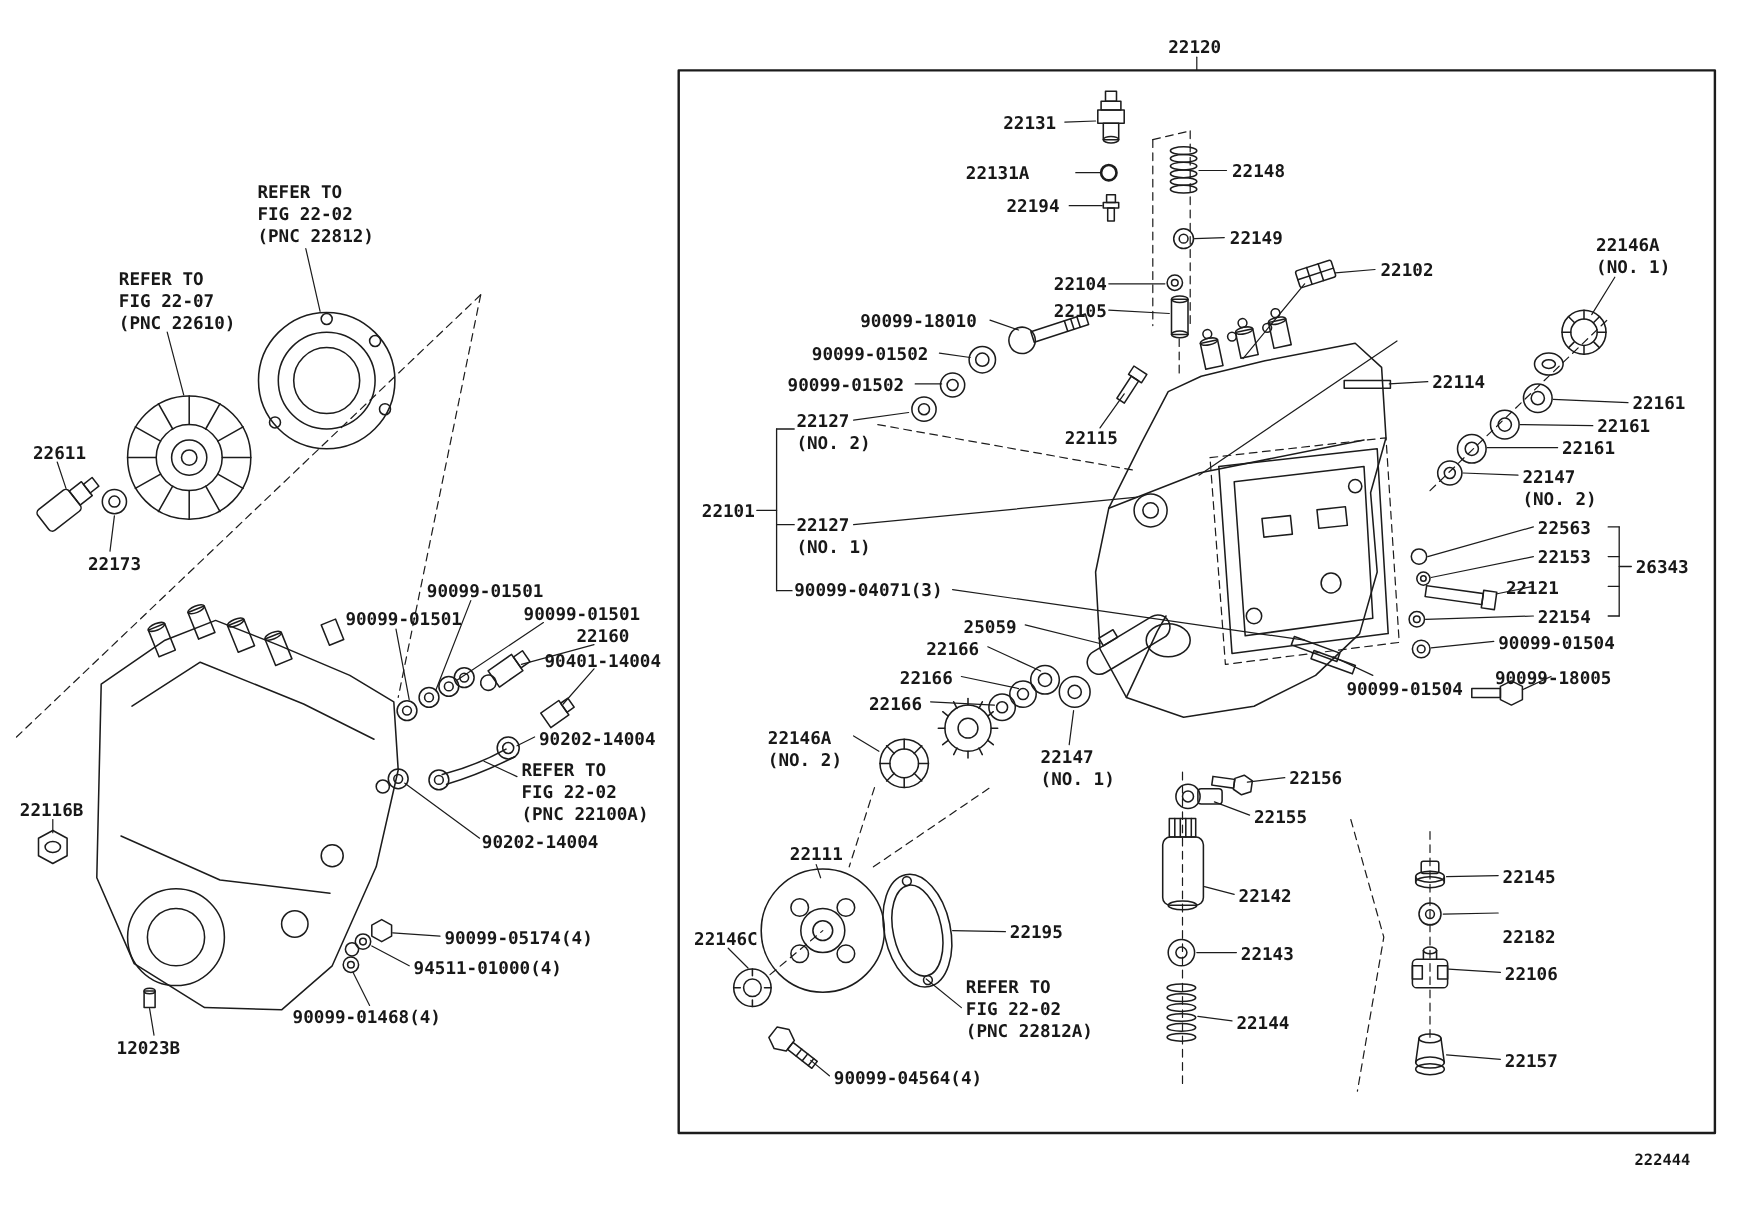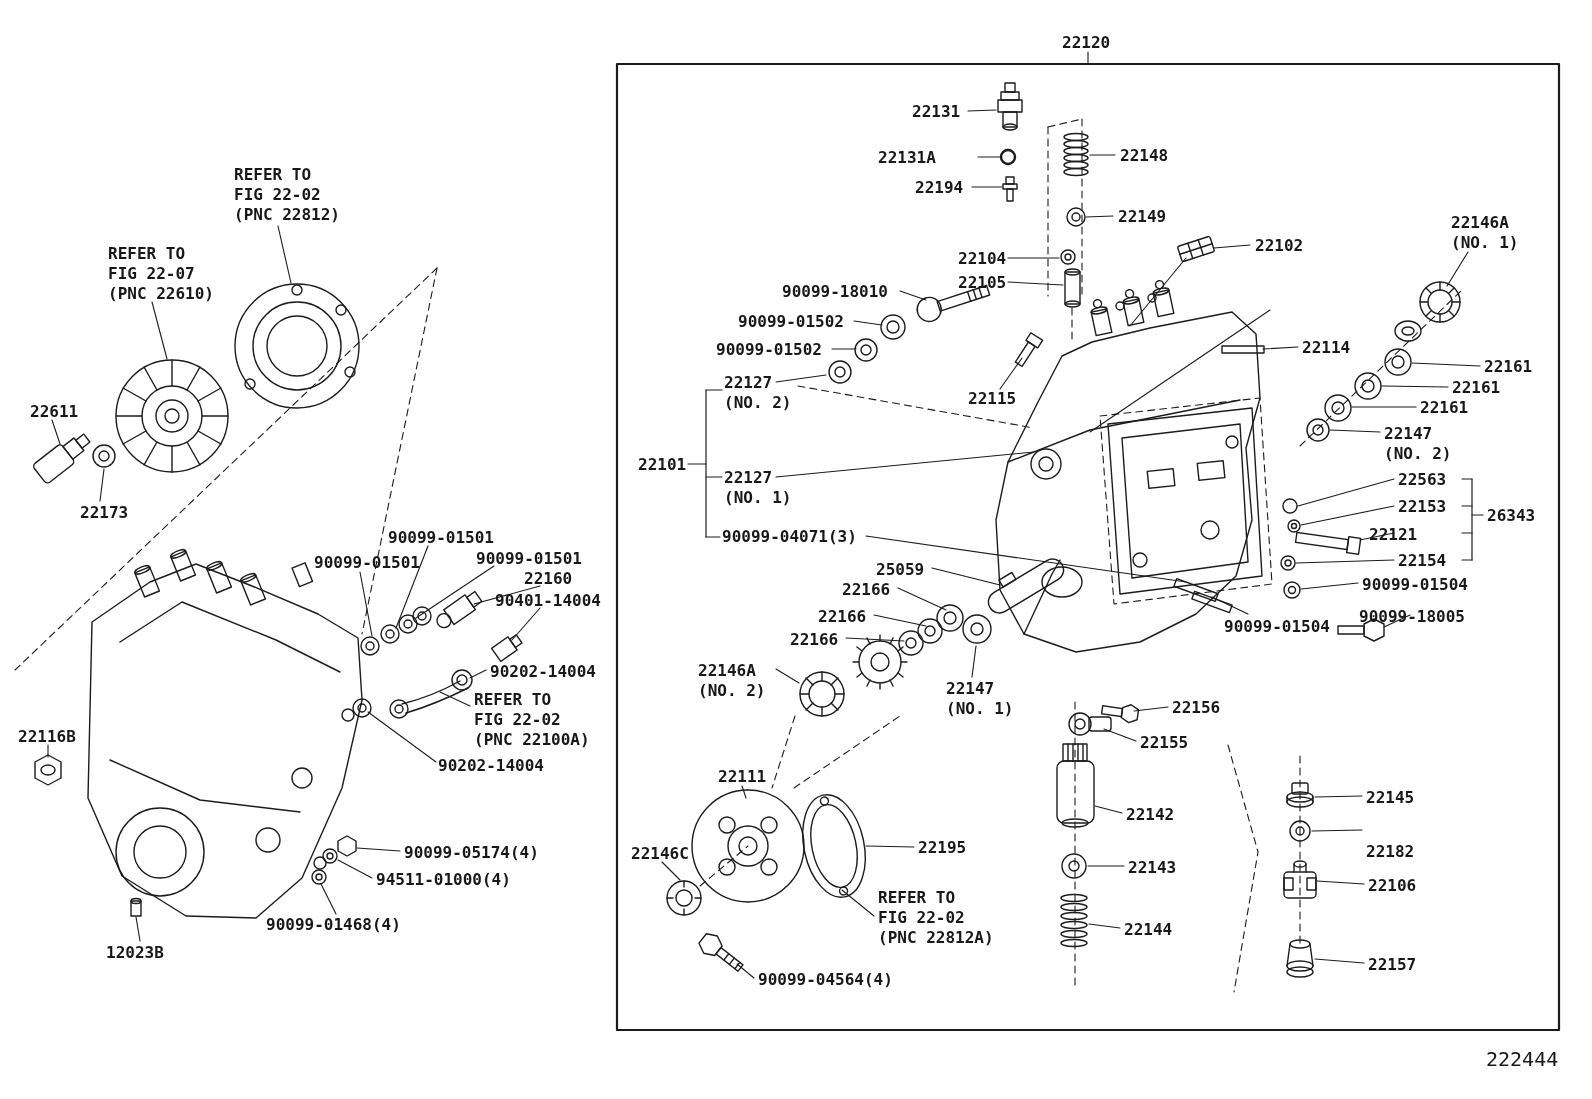--- a/index.html
+++ b/index.html
@@ -1,21 +1,21 @@
 <!DOCTYPE html>
 <html><head>
 <meta charset="utf-8">
 <style>
   html,body{margin:0;padding:0;background:#fff;}
   .stage{position:relative;width:1592px;height:1099px;background:#ffffff;overflow:hidden;
          font-family:"DejaVu Sans Mono","Liberation Mono",monospace;}
   svg.art{position:absolute;left:0;top:0;}
   .part-label{position:absolute;font-weight:bold;font-size:16px;line-height:20px;
               color:#181818;white-space:pre;}
-  .footer-code{position:absolute;left:1486px;top:1047px;font-weight:normal;font-size:20px;color:#181818;}
+  .footer-code{position:absolute;left:1486px;top:1047px;font-weight:bold;font-size:14px;color:#181818;}
 </style>
 </head>
 <body>
 
 <div class="stage">
 
 <svg class="art" width="1592" height="1099" viewBox="0 0 1592 1099">
 <g stroke="#1c1c1c" fill="none" stroke-width="1.4" stroke-linecap="round" stroke-linejoin="round">
 
   <rect x="617" y="64" width="942" height="966" stroke-width="2.2"></rect>

